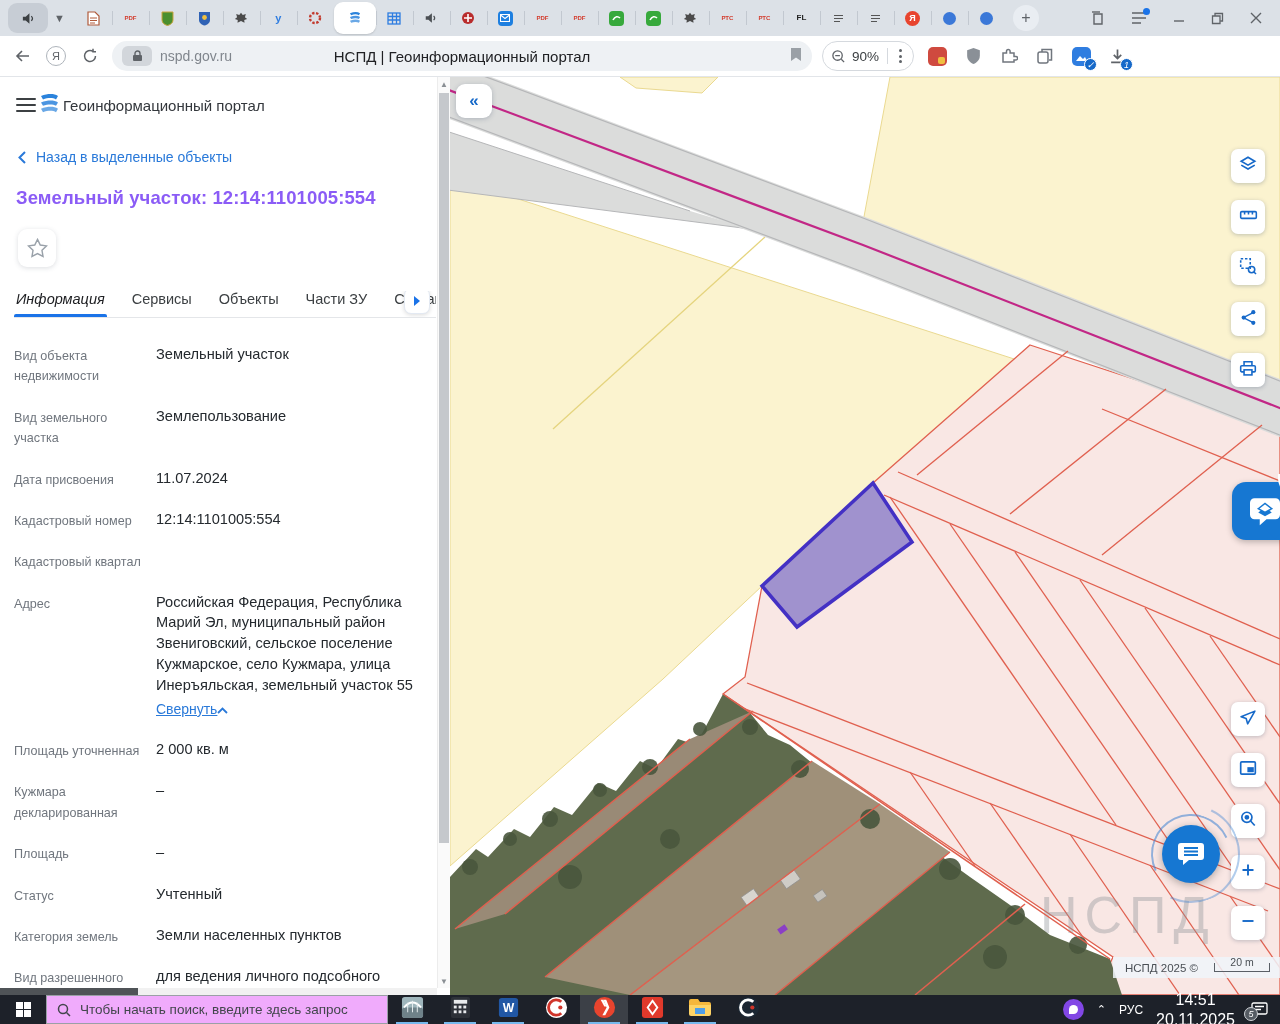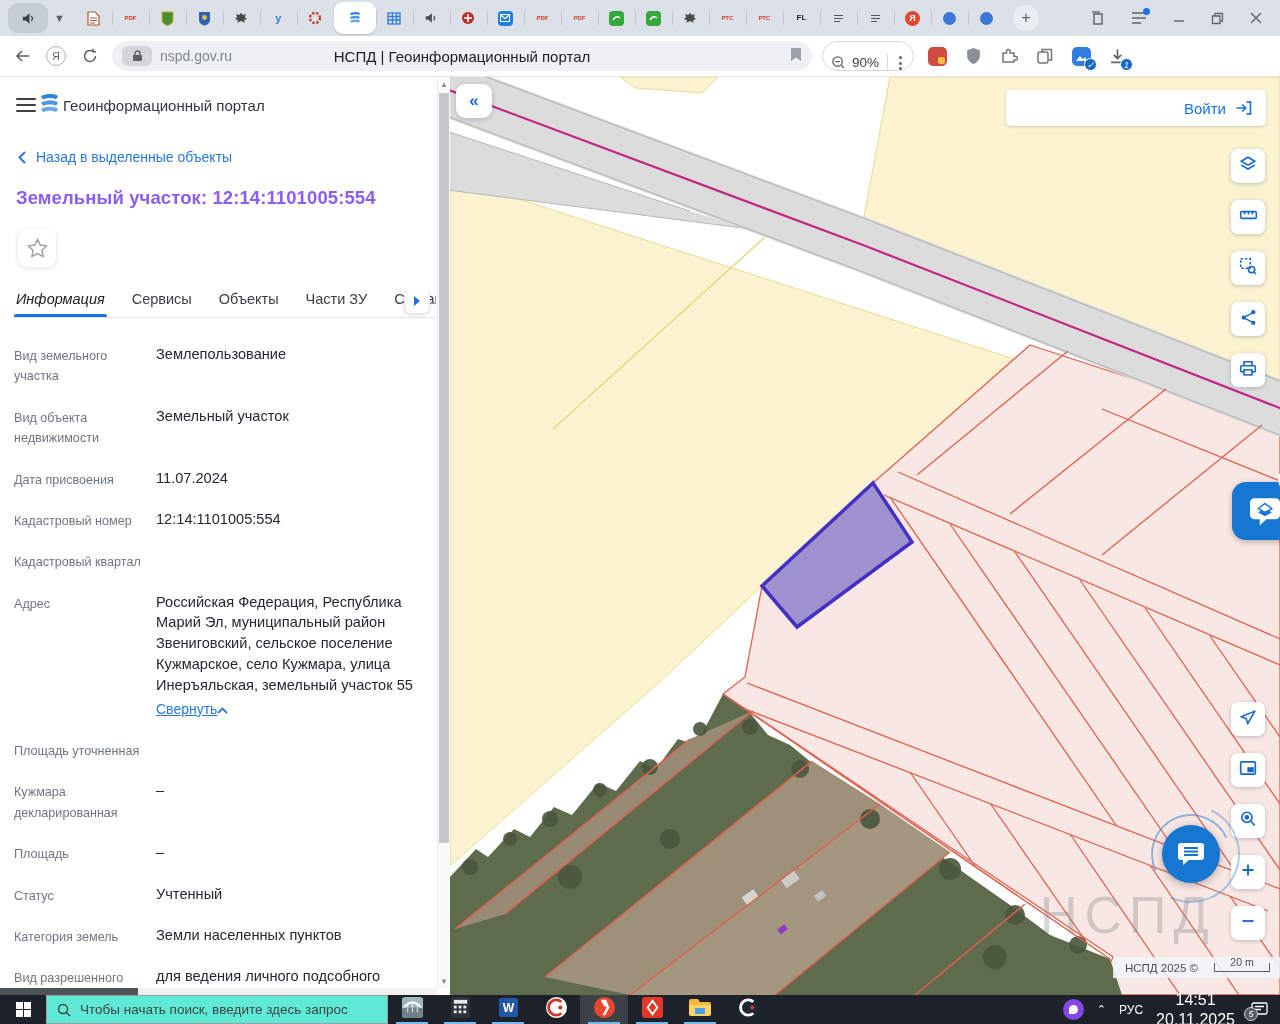--- a/index.html
+++ b/index.html
@@ -24,21 +24,21 @@
 
   
   .toolbar { height:41px; background:#fff; border-bottom:1px solid #e2e5e9; display:flex; align-items:center; padding:0 10px; gap:10px; }
   .tb-ic { width:24px; height:24px; display:flex; align-items:center; justify-content:center; color:#5f6368; }
   .ya-circ { width:20px; height:20px; border:1.5px solid #aeb4bb; border-radius:50%; font-size:11px; color:#5f6368; display:flex; align-items:center; justify-content:center; }
   .omnibox { position:relative; width:700px; height:30px; background:#eef1f4; border-radius:16px; display:flex; align-items:center; padding:0 10px; gap:8px; }
   .lockchip { width:30px; height:20px; background:#d2d6db; border-radius:6px; display:flex; align-items:center; justify-content:center; }
   .url { color:#80868d; font-size:14px; }
   .ob-title { position:absolute; left:0; right:0; text-align:center; font-size:15px; color:#202124; pointer-events:none; }
   .flag { margin-left:auto; color:#9aa0a6; }
-  .zoompill { height:30px; border:1px solid #d5d9de; border-radius:16px; display:flex; align-items:flex-end; padding:0 8px; gap:6px; color:#3c4043; font-size:13.5px; }
+  .zoompill { height:30px; border:1px solid #d5d9de; border-radius:16px; display:flex; align-items:center; padding:0 8px; gap:6px; color:#3c4043; font-size:13.5px; }
   .zoompill .sep { width:1px; height:16px; background:#d5d9de; margin:0 2px; }
   .vdots { display:flex; flex-direction:column; gap:2.5px; padding:0 3px; }
   .vdots i { width:3px; height:3px; background:#5f6368; border-radius:50%; display:block; }
   .ext { width:26px; height:26px; display:flex; align-items:center; justify-content:center; position:relative; }
   .badge { position:absolute; bottom:-2px; right:-3px; min-width:13px; height:13px; border-radius:7px; background:#1669c9; color:#fff; font-size:9px; display:flex; align-items:center; justify-content:center; border:1.5px solid #fff; }
 
   
   .content { position:absolute; top:77px; left:0; right:0; bottom:29px; display:flex; }
 
   
@@ -88,21 +88,21 @@
   .legendbar span { font-size:16px; color:#2b2f33; }
   .legendbar .lchev { margin-left:auto; color:#2b2f33; }
   .attrib { position:absolute; right:0; bottom:17px; height:21px; background:rgba(240,245,250,.85); display:flex; align-items:center; gap:16px; padding:0 10px 0 12px; }
   .attrib .txt { font-size:11.5px; color:#4a4f55; }
   .scalebar { width:56px; height:9px; border-left:1.5px solid #5a5f66; border-right:1.5px solid #5a5f66; border-bottom:1.5px solid #5a5f66; position:relative; }
   .scalebar em { position:absolute; left:0; right:0; top:-7px; text-align:center; font-style:normal; font-size:10.5px; color:#4a4f55; }
 
   
   .taskbar { position:absolute; left:0; right:0; bottom:0; height:29px; background:#1d2129; display:flex; align-items:stretch; color:#fff; }
   .startbtn { width:46px; display:flex; align-items:center; justify-content:center; cursor:pointer; }
-  .tsearch { width:342px; background:#5eead4; border:1px solid #9aa0a6; display:flex; align-items:center; gap:9px; padding:0 10px; cursor:text; }
+  .tsearch { width:342px; background:#f0abfc; border:1px solid #9aa0a6; display:flex; align-items:center; gap:9px; padding:0 10px; cursor:text; }
   .tsearch span { color:#42464c; font-size:13.5px; white-space:nowrap; }
   .tapp { width:48px; display:flex; align-items:center; justify-content:center; position:relative; cursor:pointer; }
   .tapp.running::after { content:''; position:absolute; bottom:0; left:8px; right:8px; height:2.5px; background:#76b9ed; }
   .tapp.active { background:rgba(255,255,255,.14); }
   .tray { margin-left:auto; display:flex; align-items:center; gap:13px; padding-right:10px; }
   .tray .chevup { font-size:11px; color:#fff; }
   .lang { font-size:12px; }
   .clock { font-size:16px; line-height:1.2; text-align:center; }
   .notif { position:relative; width:22px; height:20px; display:flex; align-items:center; justify-content:center; }
   .nbadge { position:absolute; left:-4px; bottom:-1px; width:14px; height:14px; border-radius:50%; background:#555b63; border:1px solid #cfd3d8; color:#fff; font-size:9px; display:flex; align-items:center; justify-content:center; }
@@ -444,26 +444,26 @@
           <span class="ptab">Части ЗУ</span>
           <span class="ptab">Состав ЗУ</span>
           <span class="tabs-arrow">
               <svg width="8" height="10" viewBox="0 0 8 10" fill="#1a73e8">
                 <path d="M1 0l6 5-6 5z"></path>
               </svg>
             </span>
         </div>
         <div class="frows" id="frows">
             <div class="frow">
+              <div class="flabel">Вид объекта недвижимости</div>
+              <div class="fvalue">Земельный участок</div>
+            </div>
+            <div class="frow">
               <div class="flabel">Вид земельного участка</div>
               <div class="fvalue">Землепользование</div>
-            </div>
-            <div class="frow">
-              <div class="flabel">Вид объекта недвижимости</div>
-              <div class="fvalue">Земельный участок</div>
             </div>
             <div class="frow">
               <div class="flabel">Дата присвоения</div>
               <div class="fvalue">11.07.2024</div>
             </div>
             <div class="frow">
               <div class="flabel">Кадастровый номер</div>
               <div class="fvalue">12:14:1101005:554</div>
             </div>
             <div class="frow">
@@ -473,20 +473,21 @@
               <div class="flabel">Адрес</div>
               <div class="fvalue">Российская Федерация, Республика Марий Эл, муниципальный район Звениговский, сельское поселение Кужмарское, село Кужмара, улица Инеръяльская, земельный участок 55<div class="collapse">
                   <a>Свернуть</a>
                   <span><svg width="11" height="7" viewBox="0 0 11 7" fill="none" stroke="#2979d9" stroke-width="1.8">
                       <path d="M1 6l4.5-4.5L10 6"></path>
                     </svg></span>
                 </div></div>
             </div>
             <div class="frow">
               <div class="flabel">Площадь уточненная</div>
+              <div class="fvalue">2 000 кв. м</div>
             </div>
             <div class="frow">
               <div class="flabel">Кужмара декларированная</div>
               <div class="fvalue">–</div>
             </div>
             <div class="frow">
               <div class="flabel">Площадь</div>
               <div class="fvalue">–</div>
             </div>
             <div class="frow">
@@ -590,27 +591,20 @@
             <path d="M500,775 L325,918"></path>
             <path d="M575,827 L465,918"></path>
             <path d="M273,617 L660,882"></path>
         </g>
 
         <path d="M423,406 L462,465 L347,550 L312,509 Z" fill="#8276c7" fill-opacity="0.75" stroke="#4431c4" stroke-width="3.5"></path>
       </svg>
 
       <div class="collapse-btn">«</div>
 
-      <div class="login-btn">
-        <span>Войти</span>
-        <svg width="17" height="16" viewBox="0 0 17 16" fill="none" stroke="#1a73e8" stroke-width="1.7">
-            <path d="M1.5 8h9M7.2 4.5L10.7 8l-3.5 3.5"></path>
-            <path d="M11.5 2.2h4v11.6h-4"></path>
-          </svg>
-      </div>
 
       <div class="toolcol top" id="tools-top">
           <div class="mtool">
             <span><svg width="18" height="18" viewBox="0 0 16 16" fill="none" stroke="#1669c9" stroke-width="1.5">
                 <path d="M8 2l6 3.5L8 9 2 5.5z"></path>
                 <path d="M2 9l6 3.5L14 9"></path>
               </svg></span>
           </div>
           <div class="mtool">
             <span><svg width="19" height="18" viewBox="0 0 17 16" fill="none" stroke="#1669c9" stroke-width="1.4">

